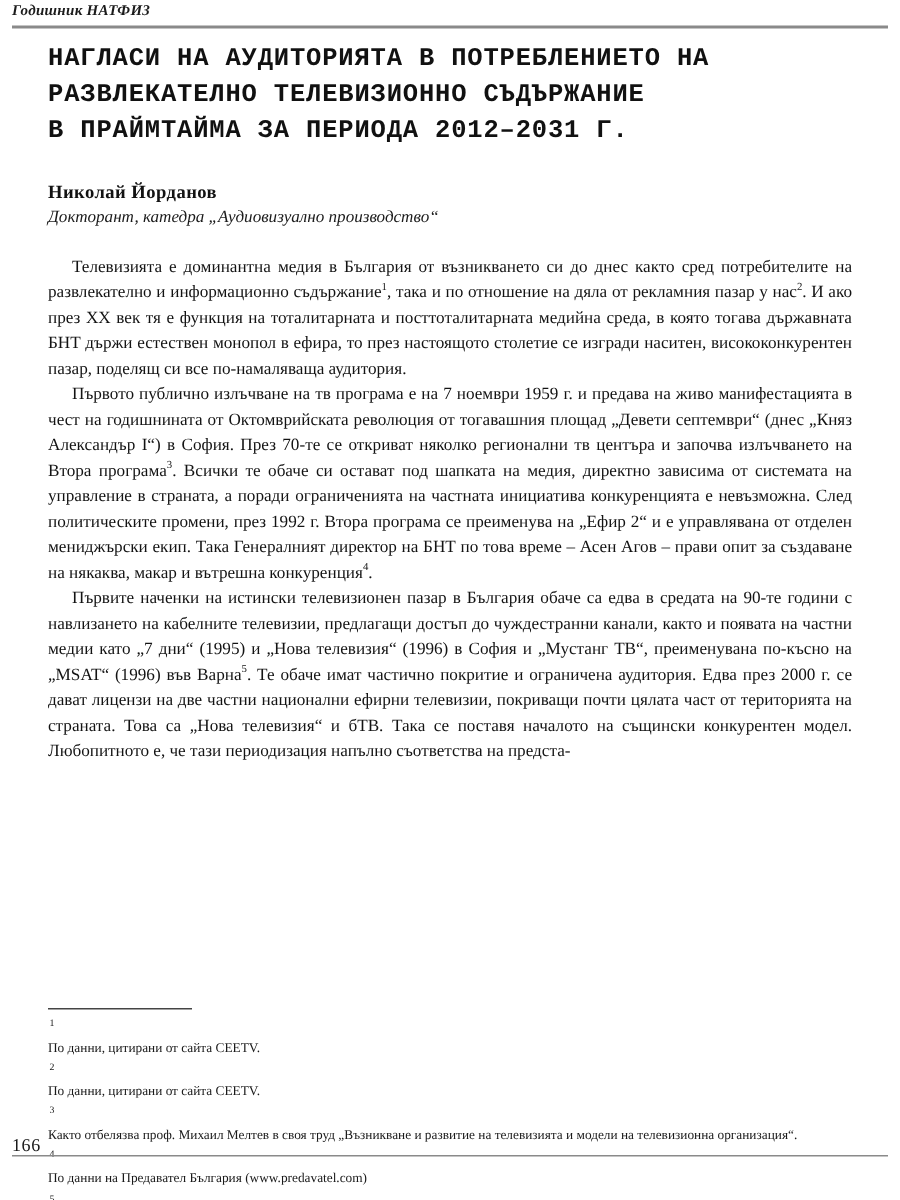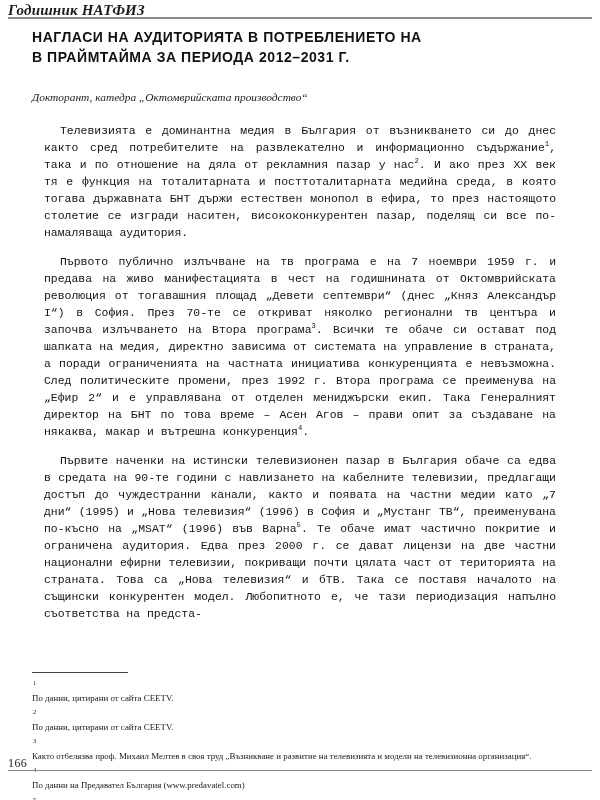--- a/index.html
+++ b/index.html
@@ -25,21 +25,21 @@
     padding: 0;
   }
 
   
   .running-head {
     position: absolute;
     top: 2px;
     left: 8px;
     font-style: italic;
     font-weight: 600;
-    font-size: 15px;
+    font-size: 10px;
     letter-spacing: 0.2px;
     color: #1b1b1b;
   }
   .rule-top {
     position: absolute;
     top: 17px;
     left: 8px;
     right: 8px;
     height: 0;
     border-top: 2.2px solid #8a8a8a;
@@ -48,23 +48,23 @@
   
   .content {
     position: absolute;
     top: 28px;
     left: 32px;
     width: 536px;
   }
 
   
   .title {
-    font-family: Liberation Sans, sans-serif;
+    font-family: Liberation Mono, monospace;
     font-weight: 700;
-    font-size: 14px;
+    font-size: 17px;
     line-height: 1.42;
     letter-spacing: 0.55px;
     color: #111111;
     margin: 0;
     text-transform: none;
     white-space: normal;
   }
   .title .tline { display: block; }
 
   
@@ -83,29 +83,28 @@
     font-size: 11.4px;
     line-height: 1.42;
     color: #1a1a1a;
   }
 
   
   .body-text {
     margin-top: 17px;
   }
   .body-text p {
-    margin: 12px;
+    margin: 0;
     text-align: justify;
     text-justify: inter-word;
     font-size: 11.45px;
     line-height: 1.485;
     text-indent: 16px;
     hyphens: manual;
     color: #131313;
-    font-family: Liberation Mono, monospace;
   }
   .body-text p + p { margin-top: 0; }
 
   sup.fn {
     font-size: 7.2px;
     vertical-align: super;
     line-height: 0;
   }
 
   
@@ -166,25 +165,27 @@
 <div class="page">
 
   <div class="running-head">Годишник НАТФИЗ</div>
 
   <div class="rule-top"></div>
 
   <div class="content">
 
     <h1 class="title">
       <span class="tline">НАГЛАСИ НА АУДИТОРИЯТА В ПОТРЕБЛЕНИЕТО НА</span>
+      <span class="tline">РАЗВЛЕКАТЕЛНО ТЕЛЕВИЗИОННО СЪДЪРЖАНИЕ</span>
       <span class="tline">В ПРАЙМТАЙМА ЗА ПЕРИОДА 2012–2031 Г.</span>
     </h1>
 
     <div class="byline">
-      <div class="affil">Докторант, катедра „Октомврийската производство“</div>
+      <div class="author">Николай Йорданов</div>
+      <div class="affil">Докторант, катедра „Аудиовизуално производство“</div>
     </div>
 
     <div class="body-text">
 
       <p><span>Телевизията е доминантна медия в България от възникването си до днес както сред потребителите на развлекателно и информационно съдържание</span><sup class="fn">1</sup><span>, така и по отношение на дяла от рекламния пазар у нас</span><sup class="fn">2</sup><span>. И ако през XX век тя е функция на тоталитарната и посттоталитарната медийна среда, в която тогава държавната БНТ държи естествен монопол в ефира, то през настоящото столетие се изгради наситен, висококонкурентен пазар, поделящ си все по-намаляваща аудитория.</span></p>
 
       <p><span>Първото публично излъчване на тв програма е на 7 ноември 1959 г. и предава на живо манифестацията в чест на годишнината от Октомврийската революция от тогавашния площад „Девети септември“ (днес „Княз Александър I“) в София. През 70-те се откриват няколко регионални тв центъра и започва излъчването на Втора програма</span><sup class="fn">3</sup><span>. Всички те обаче си остават под шапката на медия, директно зависима от системата на управление в страната, а поради ограниченията на частната инициатива конкуренцията е невъзможна. След политическите промени, през 1992 г. Втора програма се преименува на „Ефир 2“ и е управлявана от отделен мениджърски екип. Така Генералният директор на БНТ по това време – Асен Агов – прави опит за създаване на някаква, макар и вътрешна конкуренция</span><sup class="fn">4</sup><span>.</span></p>
 
       <p><span>Първите наченки на истински телевизионен пазар в България обаче са едва в средата на 90-те години с навлизането на кабелните телевизии, предлагащи достъп до чуждестранни канали, както и появата на частни медии като „7 дни“ (1995) и „Нова телевизия“ (1996) в София и „Мустанг ТВ“, преименувана по-късно на „MSAT“ (1996) във Варна</span><sup class="fn">5</sup><span>. Те обаче имат частично покритие и ограничена аудитория. Едва през 2000 г. се дават лицензи на две частни национални ефирни телевизии, покриващи почти цялата част от територията на страната. Това са „Нова телевизия“ и  бТВ. Така се поставя началото на същински конкурентен модел. Любопитното е, че тази периодизация напълно съответства на предста-</span></p>
 

